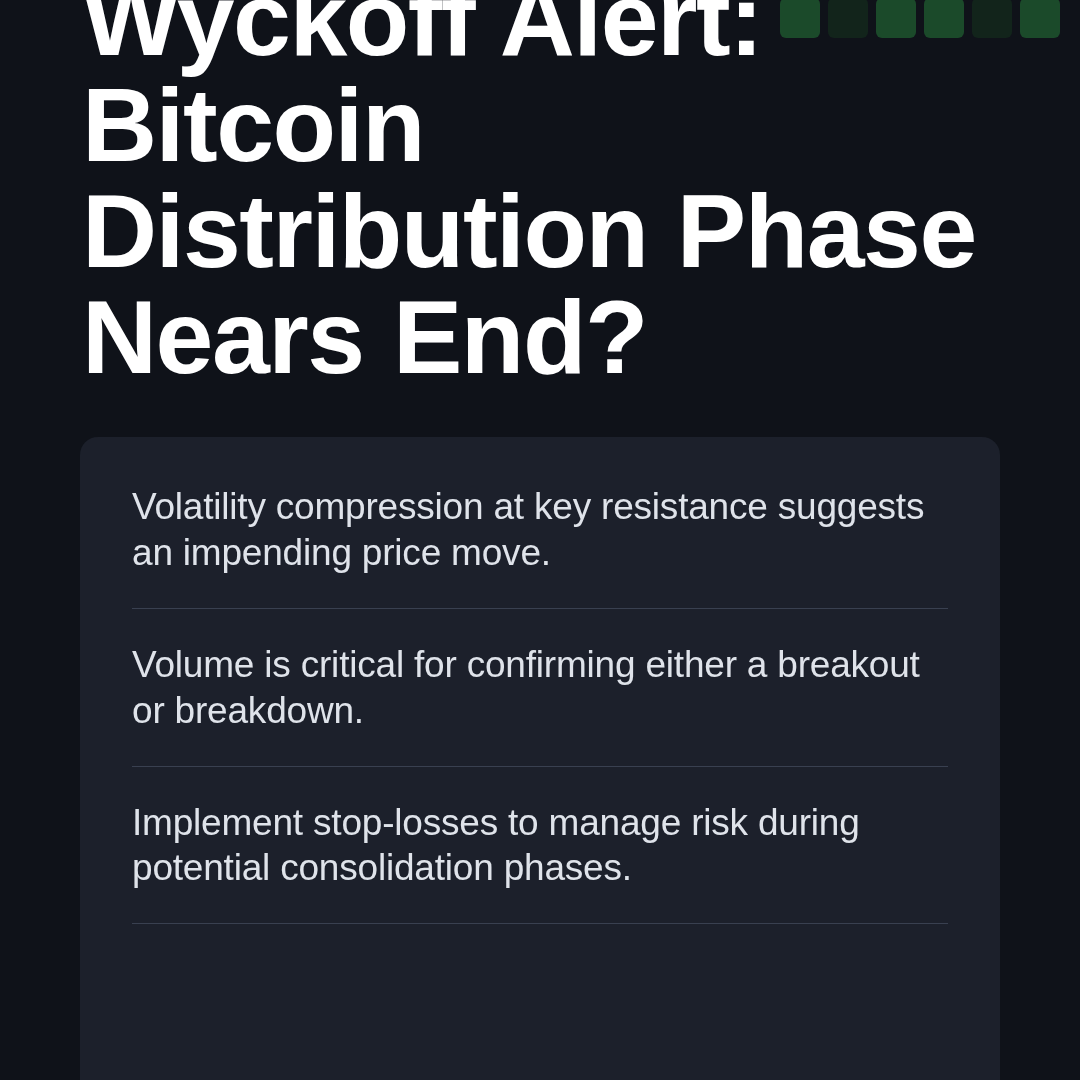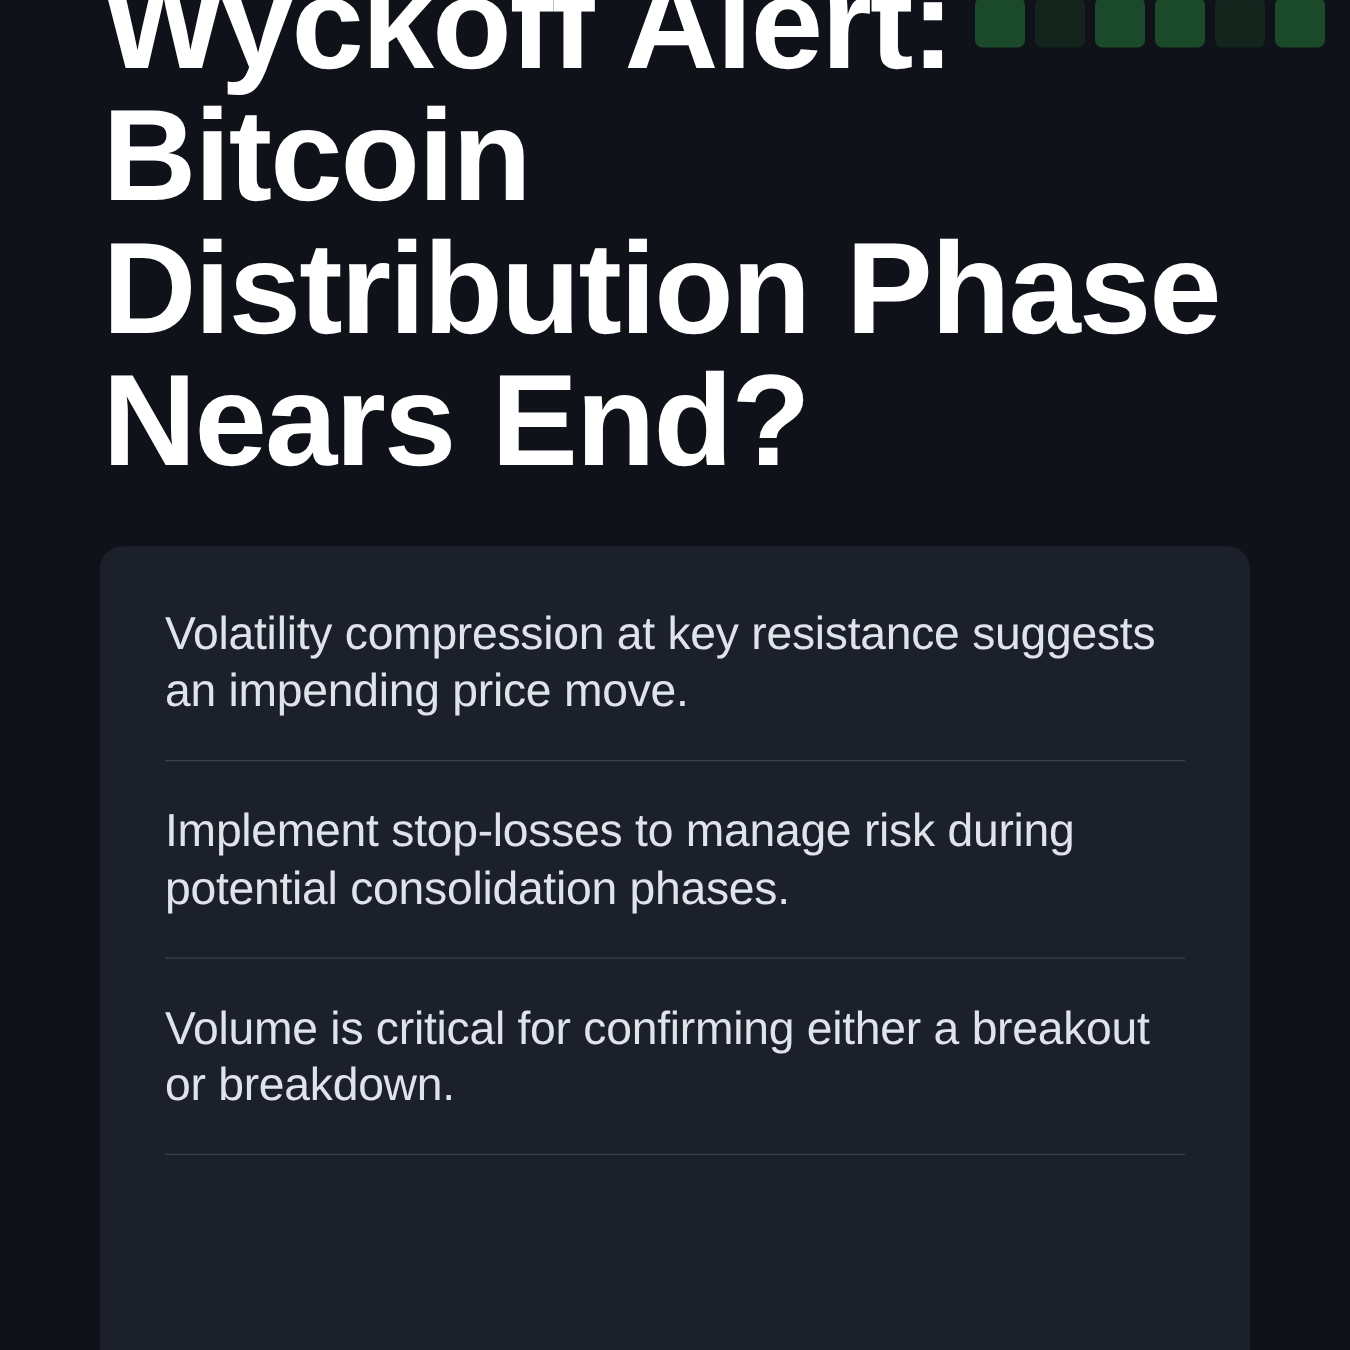--- a/index.html
+++ b/index.html
@@ -82,16 +82,16 @@
     <div class="heat-cell" style="background: rgb(27, 74, 42);"></div>
     <div class="heat-cell" style="background: rgb(18, 36, 27);"></div>
     <div class="heat-cell" style="background: rgb(27, 74, 42);"></div>
   </div>
 
 <h1 id="headline">Wyckoff Alert: Bitcoin Distribution Phase Nears End?</h1>
 
 <div id="takeaways-card">
   <div id="takeaways-list">
       <div class="takeaway-item">Volatility compression at key resistance suggests an impending price move.</div>
+      <div class="takeaway-item">Volume is critical for confirming either a breakout or breakdown.</div>
       <div class="takeaway-item">Implement stop-losses to manage risk during potential consolidation phases.</div>
-      <div class="takeaway-item">Volume is critical for confirming either a breakout or breakdown.</div>
     </div>
 </div>
 
 </body></html>

